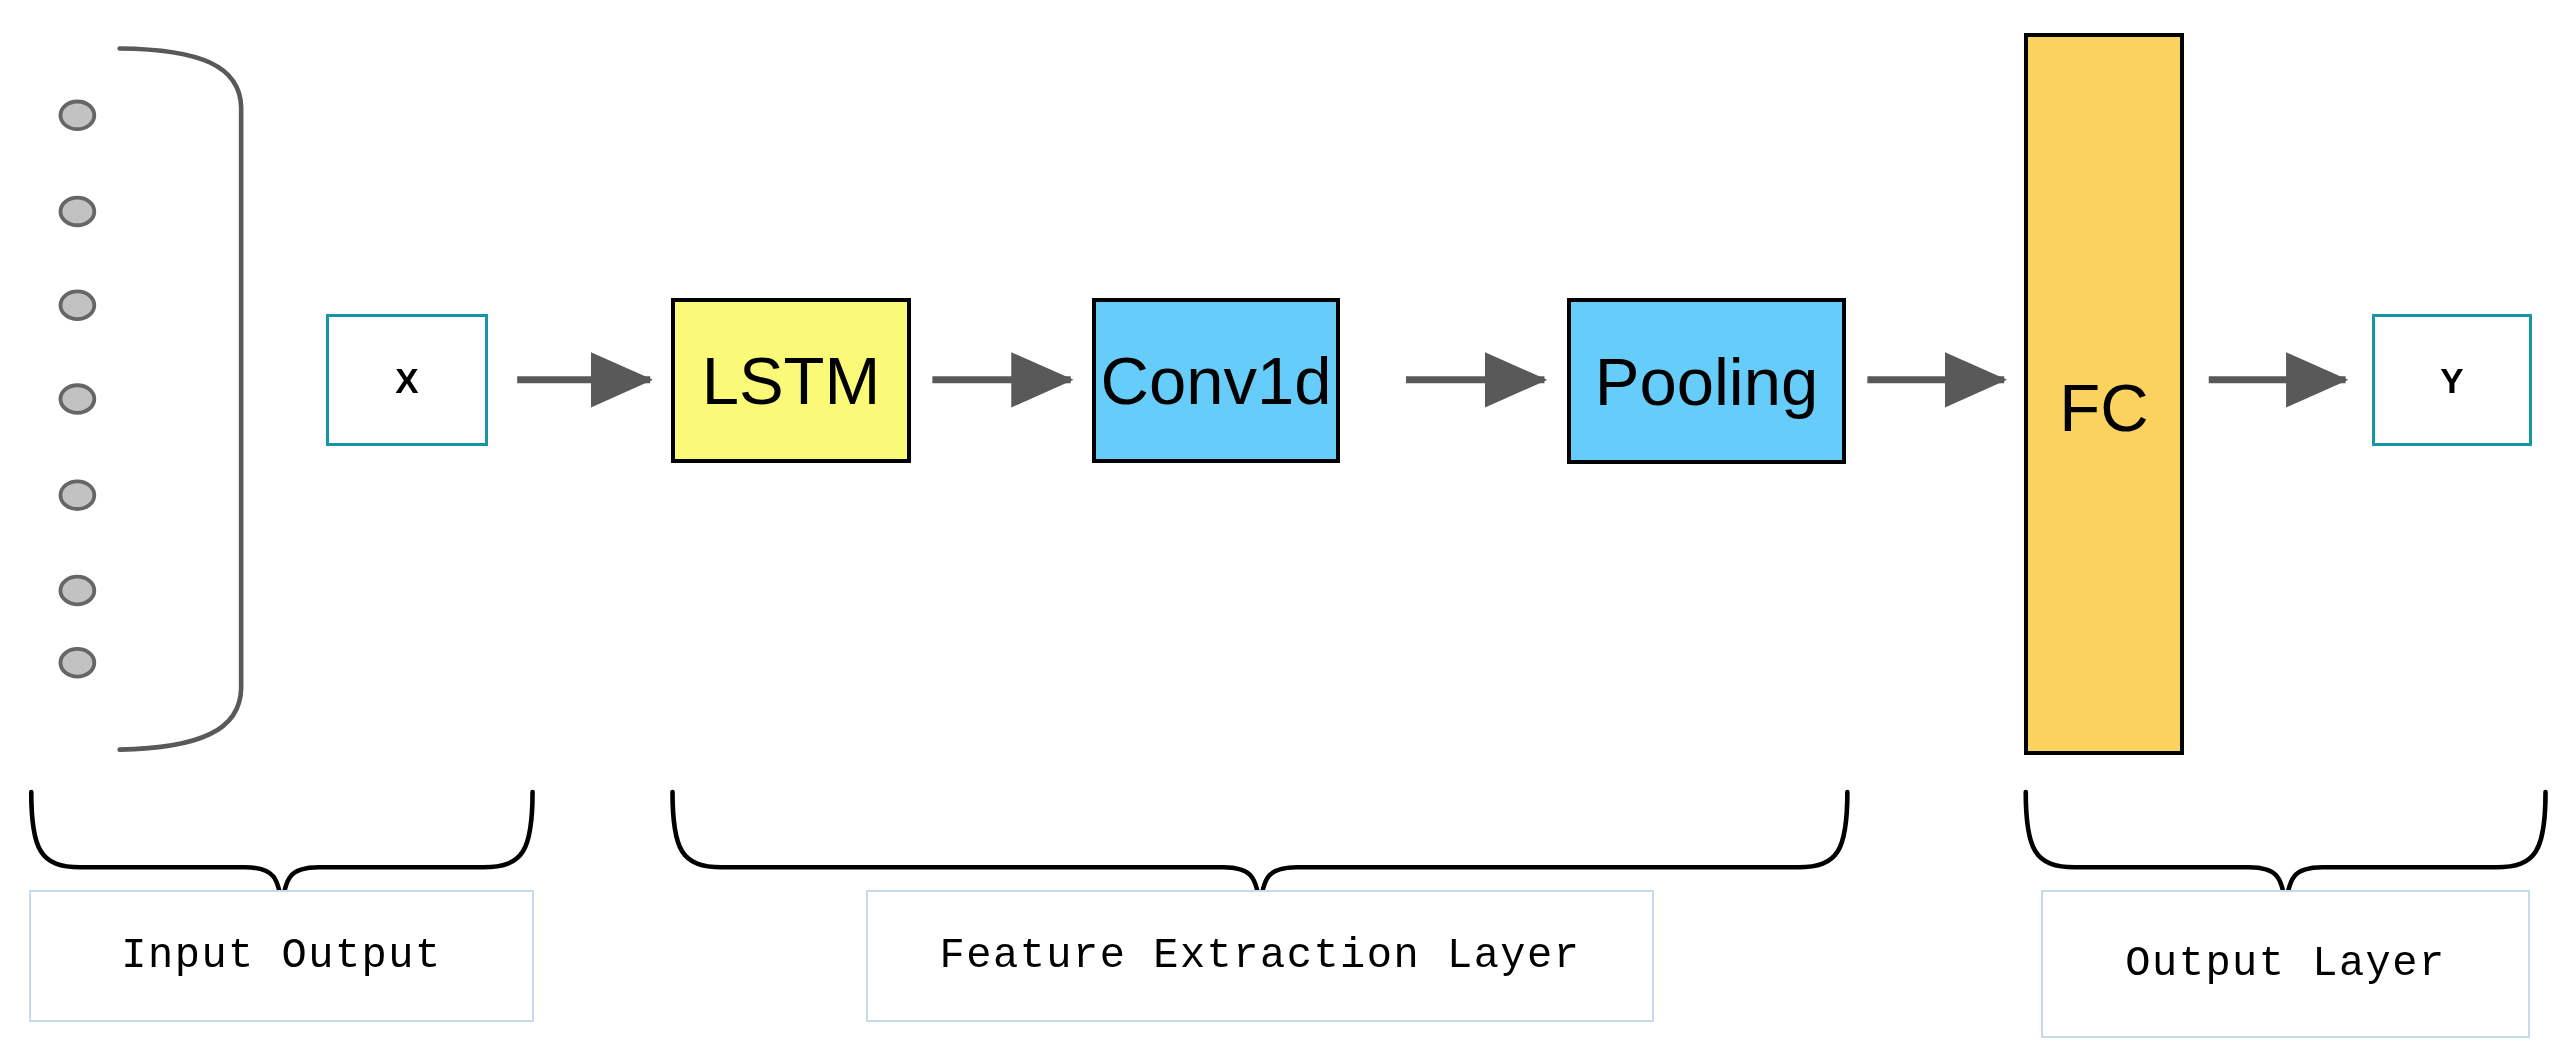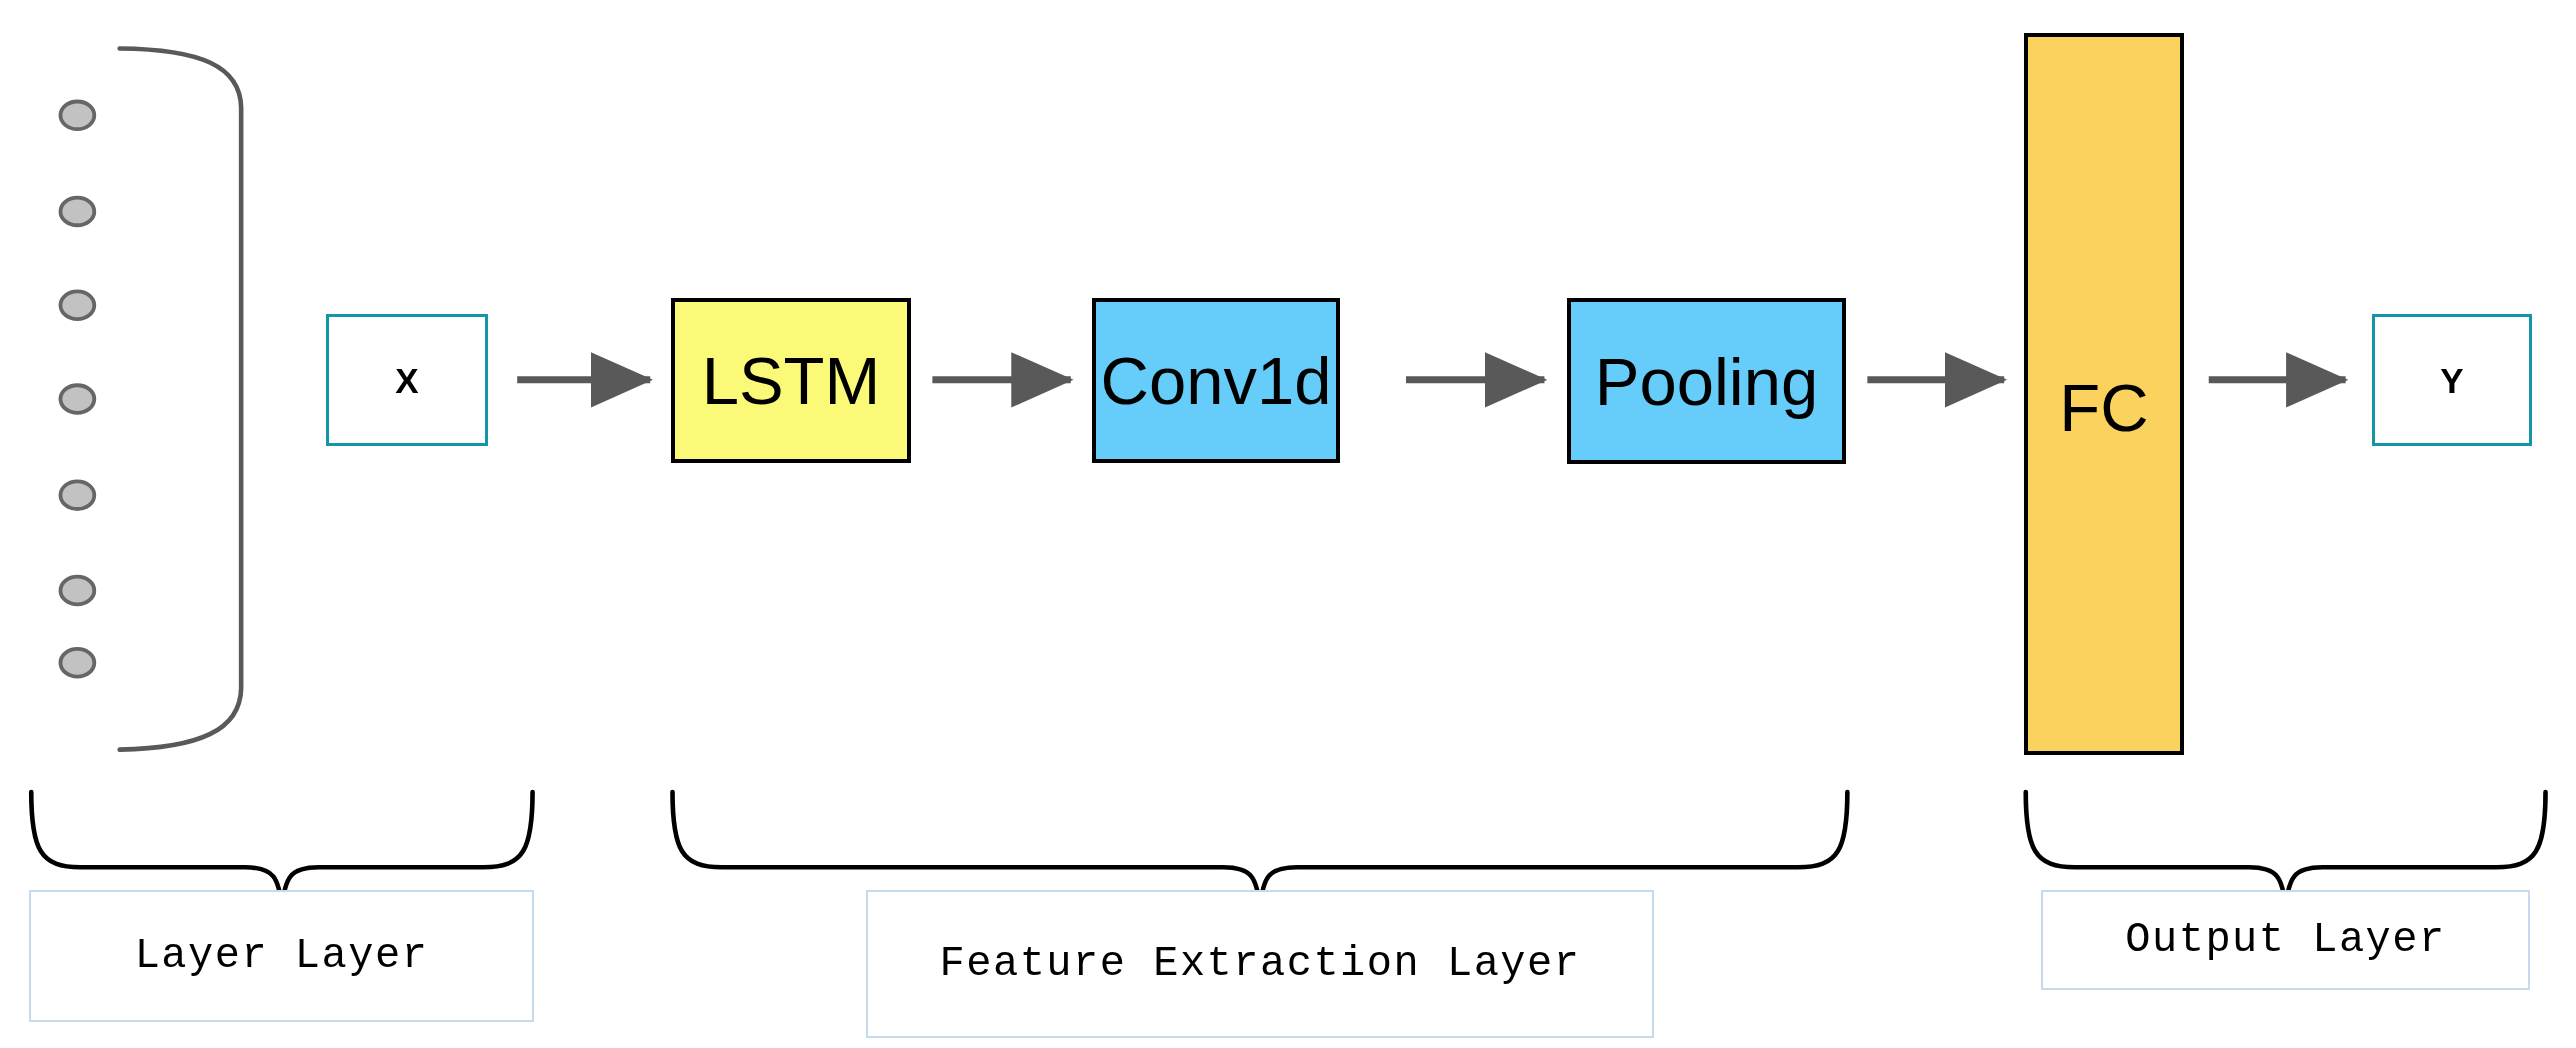--- a/index.html
+++ b/index.html
@@ -152,25 +152,25 @@
 
   <div class="node-box proc-box fc" style="left:2024px; top:33px; width:160px; height:722px; background:#fcd25e; position:absolute;">
     <span class="node-label">FC</span>
   </div>
 
   <div class="node-box io-box" style="left:2372px; top:314px; width:160px; height:132px;">
     <span class="node-label">Y</span>
   </div>
 
   <div class="group-box" style="left:29px; top:890px; width:505px; height:132px;">
-    <span class="group-label">Layer Layer</span>
+    <span class="group-label">Input Output</span>
   </div>
 
-  <div class="group-box" style="left:866px; top:890px; width:788px; height:148px;">
+  <div class="group-box" style="left:866px; top:890px; width:788px; height:132px;">
     <span class="group-label">Feature Extraction Layer</span>
   </div>
 
-  <div class="group-box" style="left:2041px; top:890px; width:489px; height:100px;">
+  <div class="group-box" style="left:2041px; top:890px; width:489px; height:148px;">
     <span class="group-label">Output Layer</span>
   </div>
 
 </div>
 
 
 </body></html>

